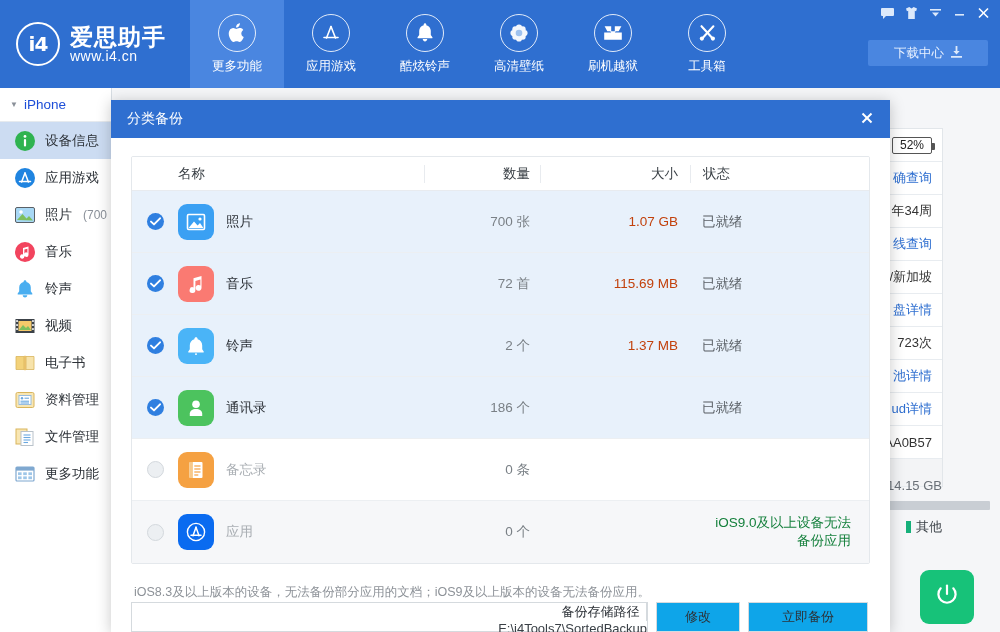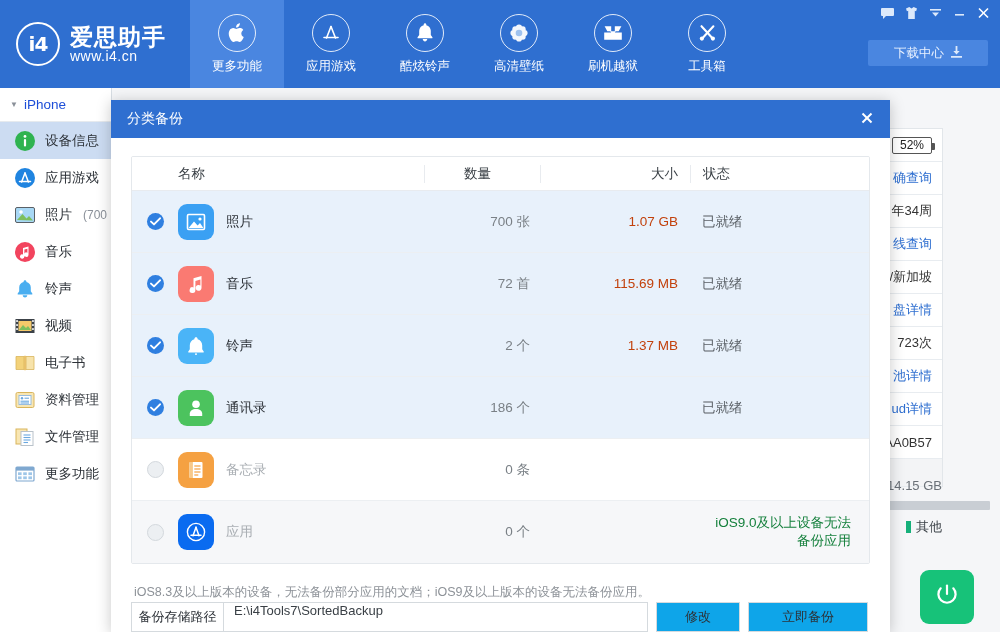--- a/index.html
+++ b/index.html
@@ -140,21 +140,21 @@
   .modal-body { padding: 18px 20px 8px 20px; }
 
   .tbl {
     border: 1px solid #e4e8ec; border-radius: 2px; overflow: hidden;
   }
   .tbl-head {
     height: 34px; background: #ffffff; border-bottom: 1px solid #e8ebef;
     display: flex; align-items: center; font-size: 13.5px; color: #3a4046;
   }
   .th-name   { width: 292px; padding-left: 46px; }
-  .th-qty    { width: 116px; text-align: center; border-left: 1px solid #e8ebef; padding-right: 10px; }
+  .th-qty    { width: 116px; text-align: right; border-left: 1px solid #e8ebef; padding-right: 10px; }
   .th-size   { width: 150px; text-align: right; border-left: 1px solid #e8ebef; padding-right: 12px; }
   .th-status { flex: 1; padding-left: 12px; border-left: 1px solid #e8ebef; }
 
   .trow {
     height: 62px; display: flex; align-items: center;
     border-bottom: 1px solid #eceff2; font-size: 13.5px;
   }
   .trow:last-child { border-bottom: none; }
   .trow.sel { background: #e8f1fb; }
   .trow.odd { background: #f6f7f9; }
@@ -179,21 +179,21 @@
 
   .note {
     margin: 20px 0 0 3px; font-size: 12.5px; color: #8d9298;
   }
 
   .footer-row {
     position: absolute; left: 20px; bottom: 0; width: 739px; height: 30px;
     display: flex; align-items: stretch; gap: 8px;
   }
   .path-box {
-    width: 517px; border: 1px solid #d5dade; display: flex; align-items: flex-start; background: #fff;
+    width: 517px; border: 1px solid #d5dade; display: flex; align-items: flex-end; background: #fff; flex-direction: column;
   }
   .path-label {
     width: 92px; text-align: center; font-size: 13px; color: #2d3238;
     border-right: 1px solid #d5dade; height: 100%; display: flex; align-items: center; justify-content: center;
   }
   .path-value { padding-left: 10px; font-size: 13px; color: #3a4046; font-family: "Liberation Sans", sans-serif; }
   .btn {
     border: 1px solid #d5dade; background: #0ea5e9; font-size: 13px; color: #2d3238;
     display: flex; align-items: center; justify-content: center; cursor: pointer;
   }

